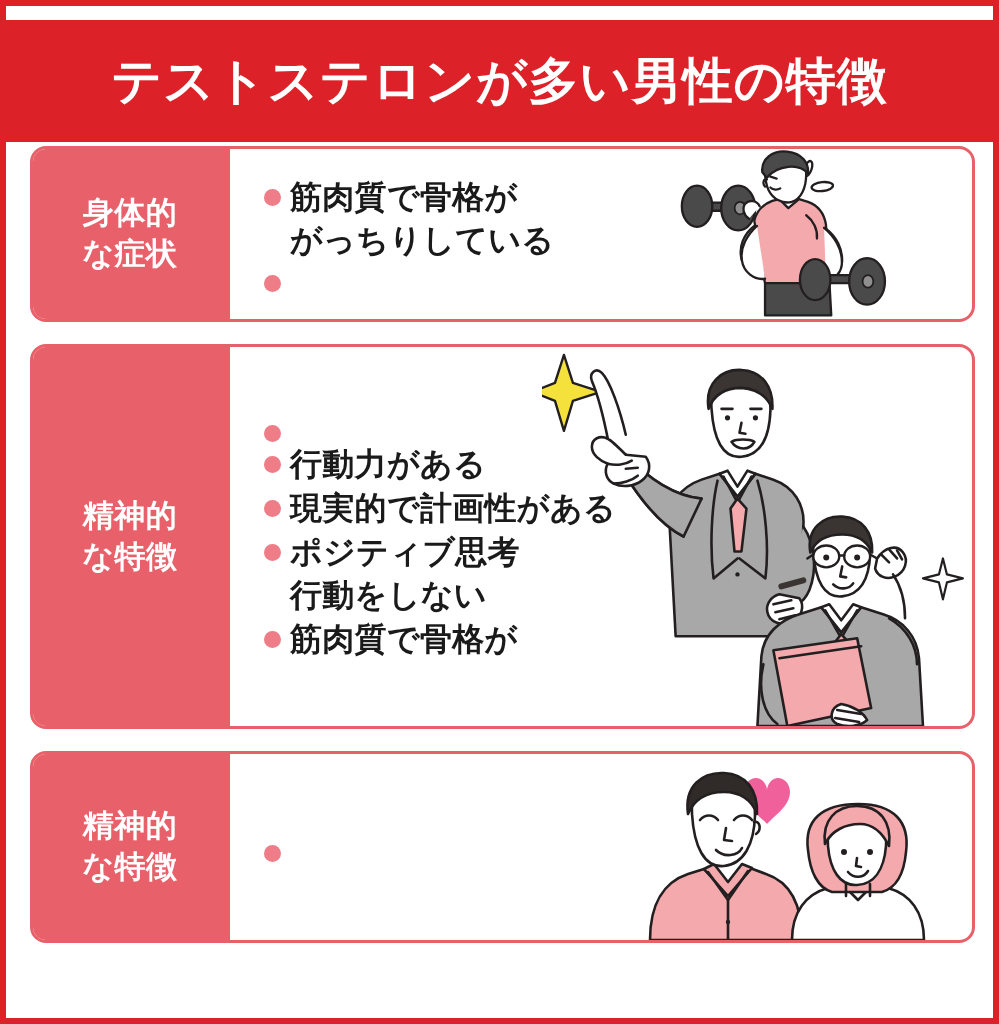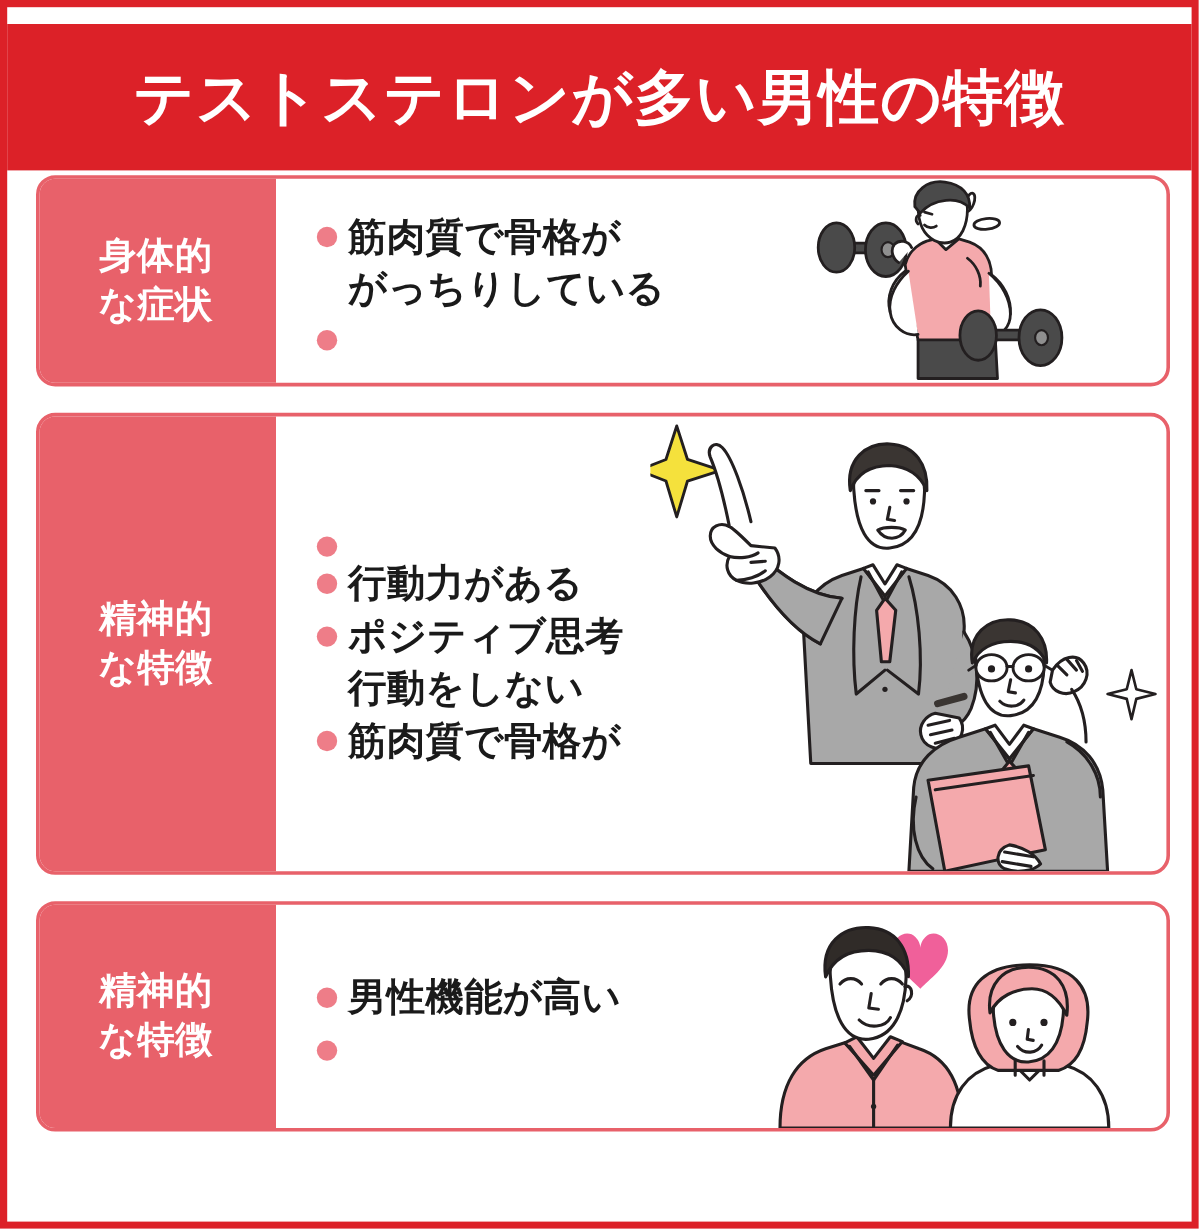--- a/index.html
+++ b/index.html
@@ -226,20 +226,24 @@
         <div class="bullets">
           <div class="bullet-row">
             <span class="dot"></span>
           </div>
           <div class="bullet-row">
             <span class="dot"></span>
             <span class="bullet-text">行動力がある</span>
           </div>
           <div class="bullet-row">
             <span class="dot"></span>
+            <span class="bullet-text">現実的で計画性がある</span>
+          </div>
+          <div class="bullet-row">
+            <span class="dot"></span>
             <span class="bullet-text">ポジティブ思考
 行動をしない</span>
           </div>
           <div class="bullet-row">
             <span class="dot"></span>
             <span class="bullet-text">筋肉質で骨格が</span>
           </div>
         </div>
         <div class="art">
           <svg viewBox="0 0 430 380" xmlns="http://www.w3.org/2000/svg">
@@ -338,24 +342,20 @@
 
     <div class="card card-3">
       <div class="card-label">
         <div class="card-label-text">精神的
 な特徴</div>
       </div>
       <div class="card-body">
         <div class="bullets">
           <div class="bullet-row">
             <span class="dot"></span>
-            <span class="bullet-text">男性機能が高い</span>
-          </div>
-          <div class="bullet-row">
-            <span class="dot"></span>
           </div>
         </div>
         <div class="art">
           <svg viewBox="0 0 330 186" xmlns="http://www.w3.org/2000/svg">
             <g fill="none" stroke="#231f20" stroke-width="2.6" stroke-linecap="round" stroke-linejoin="round">
 
               <path d="M148 38 C148 26 136 20 129 27 C126 30 125 34 125 36
                        C125 34 124 30 121 27 C114 20 102 26 102 38 C102 52 118 62 125 70
                        C132 62 148 52 148 38 Z" fill="#F0609A" stroke="none"></path>
 

